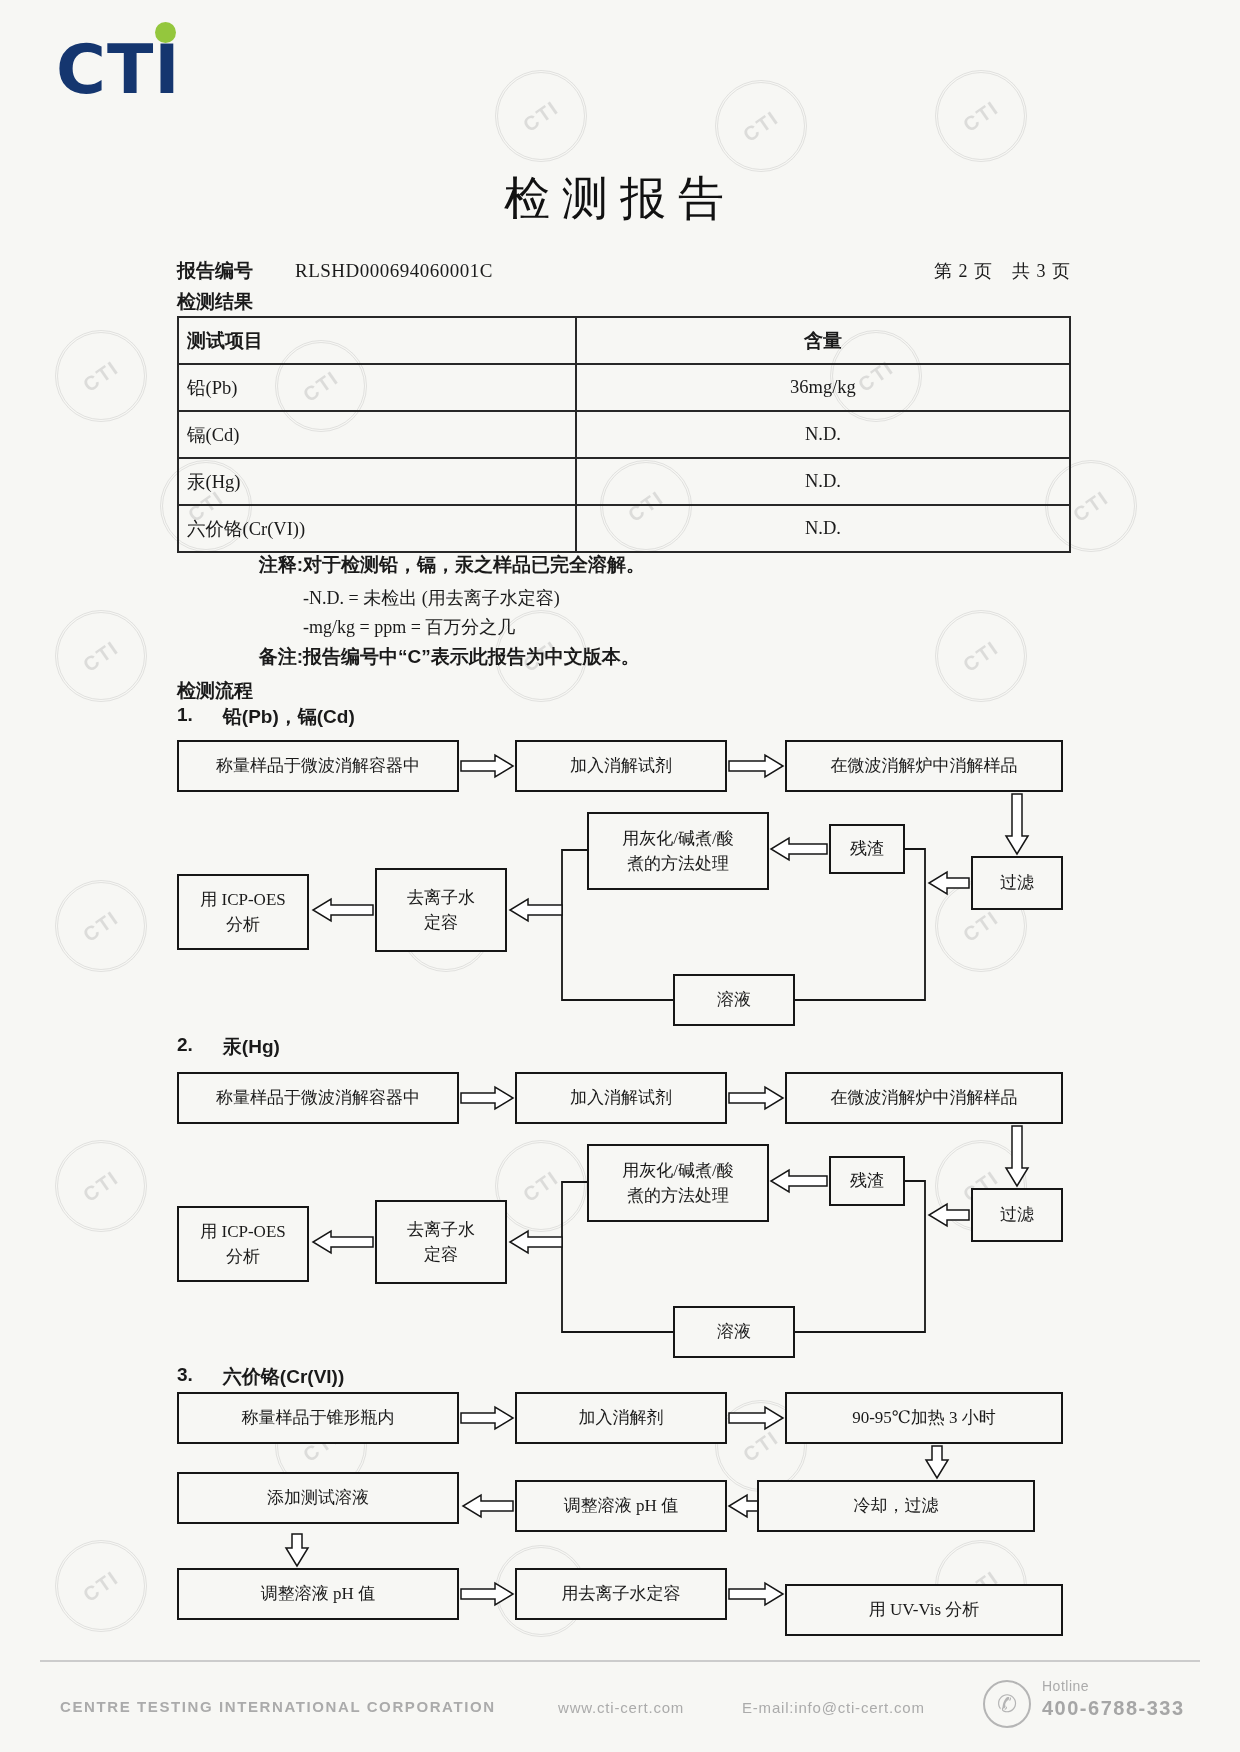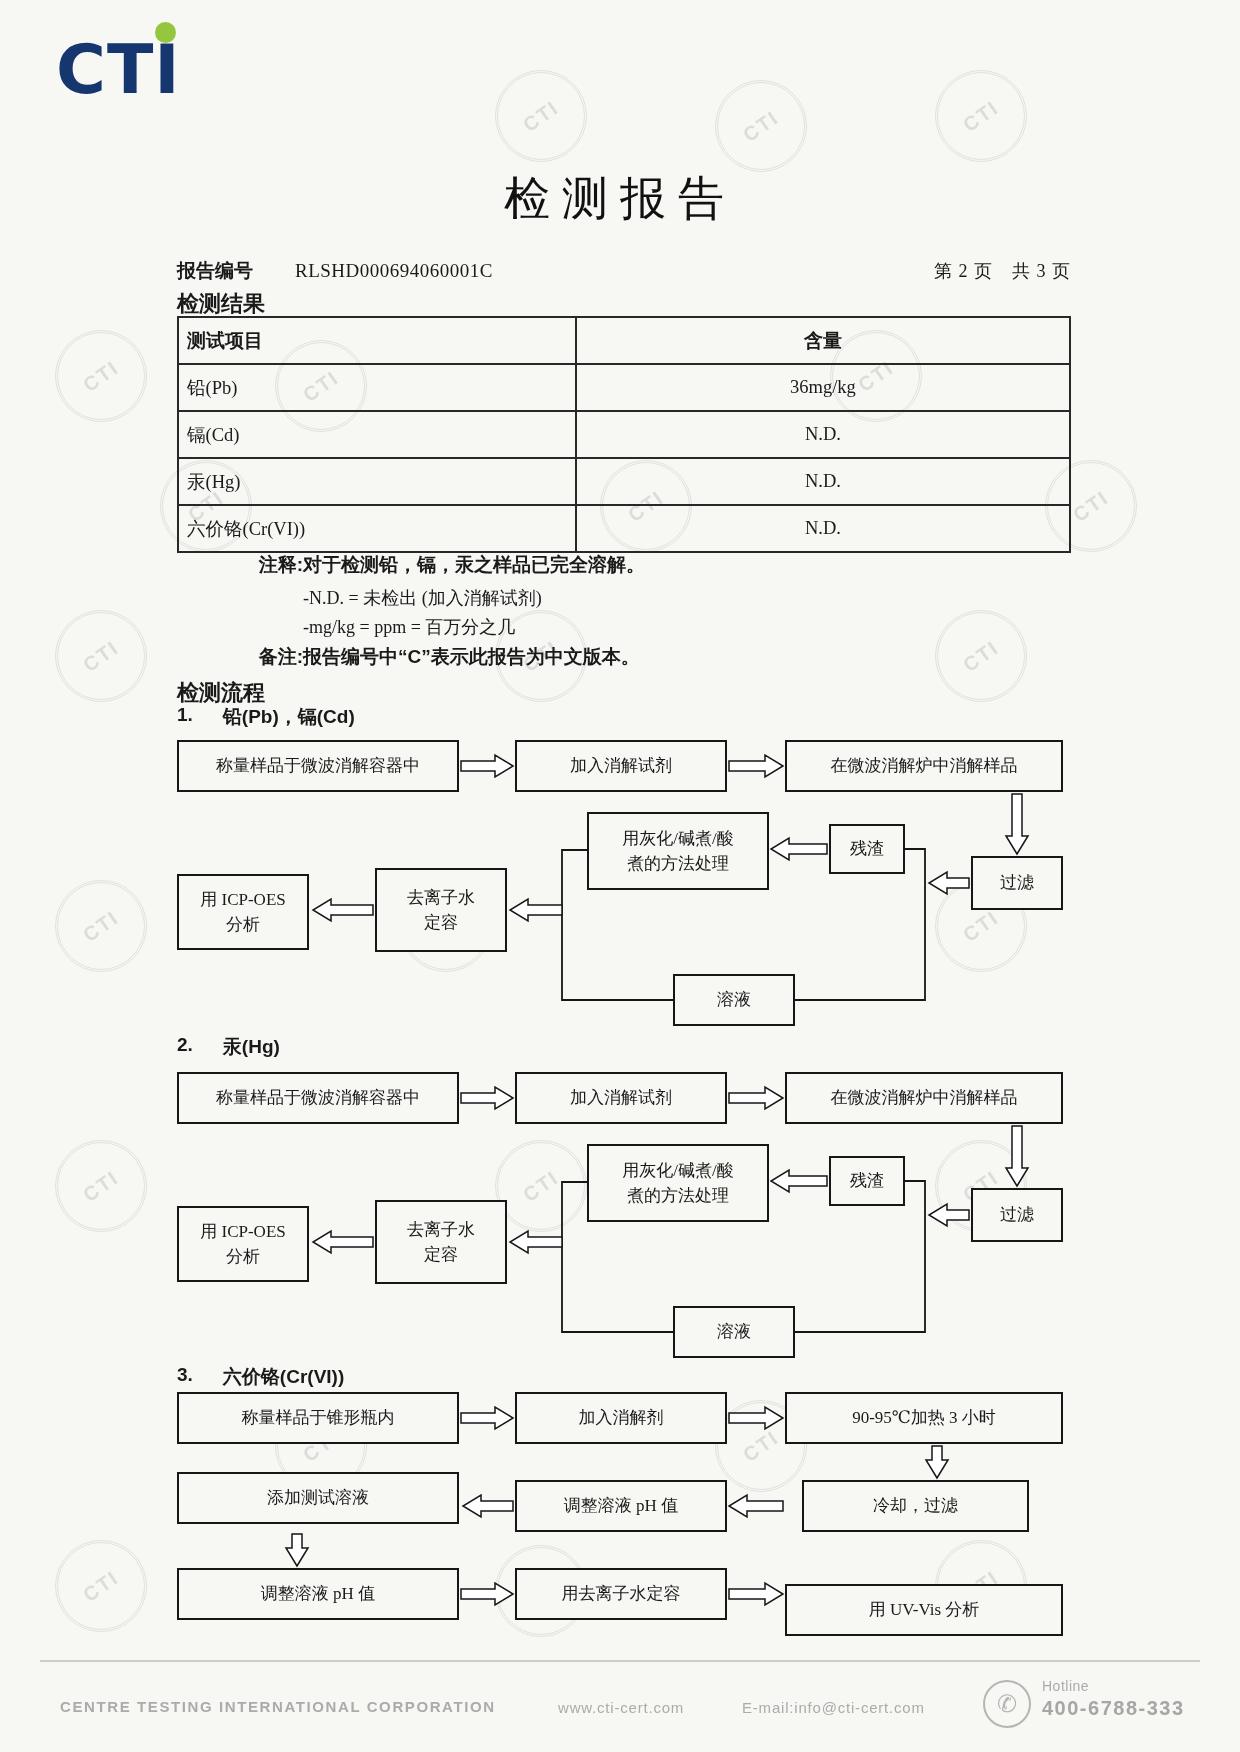--- a/index.html
+++ b/index.html
@@ -21,21 +21,21 @@
   .logo-cn{font:700 40px/1.1 "Liberation Sans",sans-serif;color:#a5a5a5;letter-spacing:7px;}
   .logo-en{font:400 12.5px "Liberation Sans",sans-serif;color:#b4b4b4;letter-spacing:3.2px;margin-top:4px;}
   
   .doc-title{position:absolute;left:0;width:100%;top:168px;text-align:center;
       font-size:46px;letter-spacing:12px;color:#111;z-index:2;}
   .report-row{position:absolute;left:177px;width:894px;top:258px;display:flex;align-items:baseline;z-index:2;}
   .lbl-hei{font-family:"Liberation Sans",sans-serif;font-weight:700;font-size:19px;}
   .report-num{font-size:19px;margin-left:42px;letter-spacing:.5px;}
   .page-info{margin-left:auto;font-size:18px;letter-spacing:1px;}
   .sec-heading{position:absolute;left:177px;font-family:"Liberation Sans",sans-serif;
-      font-weight:700;font-size:22px;z-index:2;}
+      font-weight:700;font-size:19px;z-index:2;}
   
   .res-table{position:absolute;left:177px;top:316px;width:894px;border-collapse:collapse;z-index:2;}
   .res-table td{border:2px solid #282828;height:43px;font-size:18.5px;}
   .res-table td.c1{width:44.6%;padding-left:8px;}
   .res-table td.c2{text-align:center;}
   .res-table tr.head td{font-family:"Liberation Sans",sans-serif;font-weight:700;font-size:19px;}
   
   .note-row{position:absolute;left:177px;display:flex;z-index:2;text-align:right;}
   .note-label{width:126px;font-family:"Liberation Sans",sans-serif;font-weight:700;font-size:19px;}
   .note-strong{font-family:"Liberation Sans",sans-serif;font-weight:700;font-size:19px;}
@@ -169,21 +169,21 @@
     <td class="c1">六价铬(Cr(VI))</td>
     <td class="c2">N.D.</td>
   </tr>
 </tbody>
   </table>
 
 <div class="note-row" style="top:552px">
   <span class="note-label">注释:</span>
   <span class="note-strong">对于检测铅，镉，汞之样品已完全溶解。</span>
 </div>
-<div class="note-plain" style="top:586px">-N.D. = 未检出 (加入消解试剂)</div>
+<div class="note-plain" style="top:586px">-N.D. = 未检出 (用去离子水定容)</div>
 <div class="note-plain" style="top:615px">-mg/kg = ppm = 百万分之几</div>
 <div class="note-row" style="top:644px">
   <span class="note-label">备注:</span>
   <span class="note-strong">报告编号中“C”表示此报告为中文版本。</span>
 </div>
 
 <div class="sec-heading" style="top:678px">检测流程</div>
 
 <div class="flow-sec-title" style="top:704px">
   <span>1.</span>
@@ -259,21 +259,21 @@
     <polygon points="336,109 304,109 304,103 286,114 304,125 304,119 336,119" fill="#fff" stroke="#161616" stroke-width="1.5"></polygon>
     <polygon points="115,142 115,156 109,156 120,174 131,156 125,156 125,142" fill="#fff" stroke="#161616" stroke-width="1.5"></polygon>
     <polygon points="284,197 318,197 318,191 336,202 318,213 318,207 284,207" fill="#fff" stroke="#161616" stroke-width="1.5"></polygon>
     <polygon points="552,197 588,197 588,191 606,202 588,213 588,207 552,207" fill="#fff" stroke="#161616" stroke-width="1.5"></polygon>
   </svg>
   <div class="fbox" style="left:0;top:0;width:282px;height:52px">称量样品于锥形瓶内</div>
   <div class="fbox" style="left:338px;top:0;width:212px;height:52px">加入消解剂</div>
   <div class="fbox" style="left:608px;top:0;width:278px;height:52px">90-95℃加热 3 小时</div>
   <div class="fbox" style="left:0;top:80px;width:282px;height:52px">添加测试溶液</div>
   <div class="fbox" style="left:338px;top:88px;width:212px;height:52px">调整溶液 pH 值</div>
-  <div class="fbox" style="left:625px;top:88px;width:227px;height:52px">冷却，过滤</div>
+  <div class="fbox" style="left:580px;top:88px;width:278px;height:52px">冷却，过滤</div>
   <div class="fbox" style="left:0;top:176px;width:282px;height:52px">调整溶液 pH 值</div>
   <div class="fbox" style="left:338px;top:176px;width:212px;height:52px">用去离子水定容</div>
   <div class="fbox" style="left:608px;top:192px;width:278px;height:52px">用 UV-Vis 分析</div>
 </div>
 
 <div class="footer-rule"></div>
 <div class="footer-item" style="left:60px;top:1698px;font-size:15px;letter-spacing:1.6px;font-weight:700;">CENTRE TESTING INTERNATIONAL CORPORATION</div>
 <div class="footer-item" style="left:558px;top:1699px;font-size:15px;letter-spacing:.8px;">www.cti-cert.com</div>
 <div class="footer-item" style="left:742px;top:1699px;font-size:15px;letter-spacing:.8px;">E-mail:info@cti-cert.com</div>
 <div class="phone-badge">✆</div>

